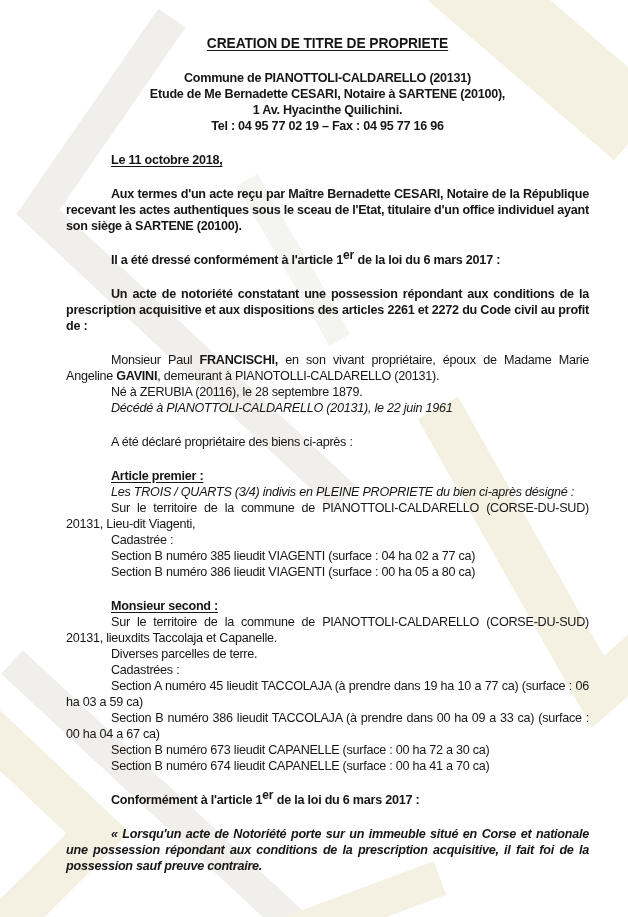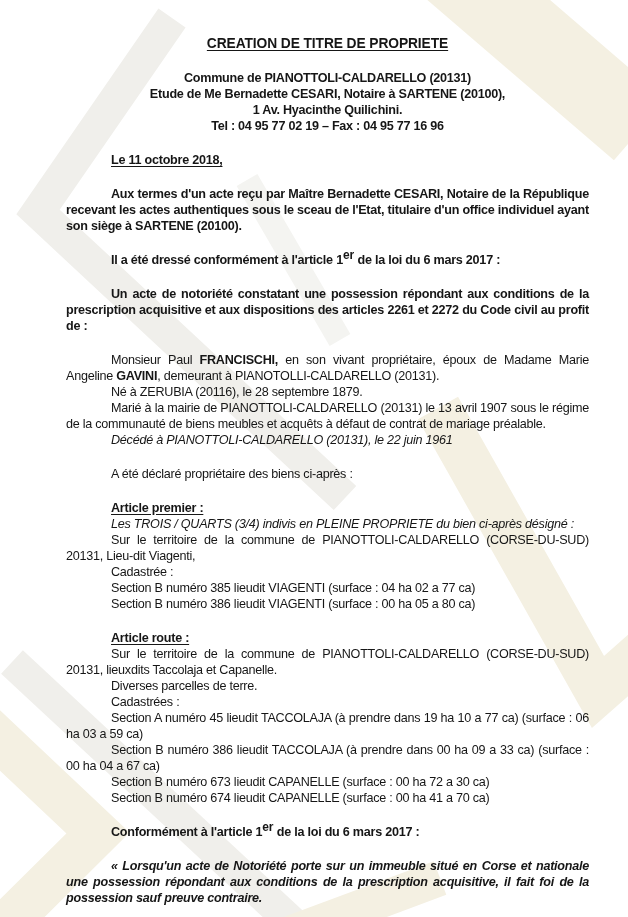--- a/index.html
+++ b/index.html
@@ -49,37 +49,36 @@
 
     <p class="gap b ind">Aux termes d'un acte reçu par Maître Bernadette CESARI, Notaire de la République recevant les actes authentiques sous le sceau de l'Etat, titulaire d'un office individuel ayant son siège à SARTENE (20100).</p>
 
     <p class="gap b ind"><span>Il a été dressé conformément à l'article 1</span><sup>er</sup><span> de la loi du 6 mars 2017 :</span></p>
 
     <p class="gap b ind">Un acte de notoriété constatant une possession répondant aux conditions de la prescription acquisitive et aux dispositions des articles 2261 et 2272 du Code civil au profit de :</p>
 
     <div class="gap">
       <p class="ind"><span>Monsieur Paul </span><b>FRANCISCHI,</b><span> en son vivant propriétaire, époux de Madame Marie Angeline </span><b>GAVINI</b><span>, demeurant à PIANOTOLLI-CALDARELLO (20131).</span></p>
       <p class="ind">Né à ZERUBIA (20116), le 28 septembre 1879.</p>
-      <p class="ind">Marié à la mairie de PIANOTTOLI-CALDARELLO (20131) le 13 avril 1907 sous le régime de la communauté de biens meubles et acquêts à défaut de contrat de mariage préalable.</p>
       <p class="ind i">Décédé à PIANOTTOLI-CALDARELLO (20131), le 22 juin 1961</p>
     </div>
 
     <p class="gap ind">A été déclaré propriétaire des biens ci-après :</p>
 
     <div class="gap">
       <p class="b ind"><span class="u">Article premier :</span></p>
       <p class="i ind">Les TROIS / QUARTS (3/4) indivis en PLEINE PROPRIETE du bien ci-après désigné :</p>
       <p class="ind">Sur le territoire de la commune de PIANOTTOLI-CALDARELLO (CORSE-DU-SUD) 20131, Lieu-dit Viagenti,</p>
       <p class="ind">Cadastrée :</p>
       <p class="ind">Section B numéro 385 lieudit VIAGENTI (surface : 04 ha 02 a 77 ca)</p>
       <p class="ind">Section B numéro 386 lieudit VIAGENTI (surface : 00 ha 05 a 80 ca)</p>
     </div>
 
     <div class="gap">
-      <p class="b ind"><span class="u">Article route :</span></p>
+      <p class="b ind"><span class="u">Monsieur second :</span></p>
       <p class="ind">Sur le territoire de la commune de PIANOTTOLI-CALDARELLO (CORSE-DU-SUD) 20131, lieuxdits Taccolaja et Capanelle.</p>
       <p class="ind">Diverses parcelles de terre.</p>
       <p class="ind">Cadastrées :</p>
       <p class="ind">Section A numéro 45 lieudit TACCOLAJA (à prendre dans 19 ha 10 a 77 ca) (surface : 06 ha 03 a 59 ca)</p>
       <p class="ind">Section B numéro 386 lieudit TACCOLAJA (à prendre dans 00 ha 09 a 33 ca) (surface : 00 ha 04 a 67 ca)</p>
       <p class="ind">Section B numéro 673 lieudit CAPANELLE (surface : 00 ha 72 a 30 ca)</p>
       <p class="ind">Section B numéro 674 lieudit CAPANELLE (surface : 00 ha 41 a 70 ca)</p>
     </div>
 
     <p class="gap b ind"><span>Conformément à l'article 1</span><sup>er</sup><span> de la loi du 6 mars 2017 :</span></p>

